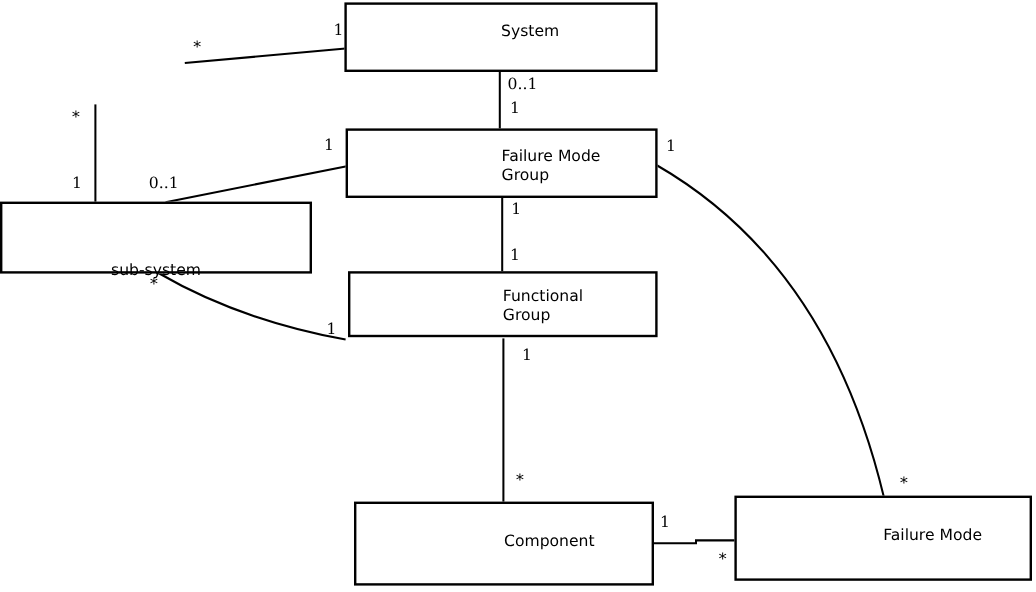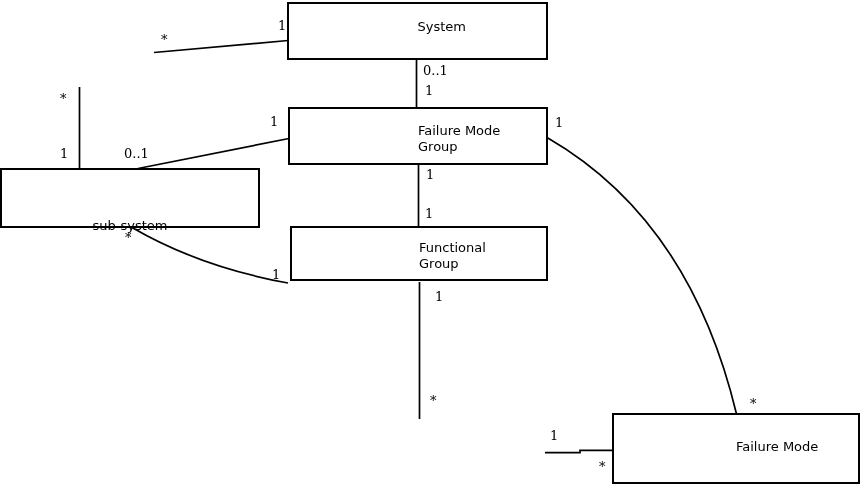--- a/index.html
+++ b/index.html
@@ -122,20 +122,23 @@
 
   <div class="box" id="box-sub-system">
     <div class="lbl centered">sub-system</div>
   </div>
 
   <div class="box" id="box-functional-group">
     <div class="lbl anchor-center">Functional
 Group</div>
   </div>
 
+  <div class="box" id="box-component">
+    <div class="lbl anchor-center">Component</div>
+  </div>
 
   <div class="box" id="box-failure-mode">
     <div class="lbl anchor-center">Failure Mode</div>
   </div>
 
   <div class="mult" id="m-derived-system-star">*</div>
   <div class="mult" id="m-system-left-one">1</div>
   <div class="mult" id="m-system-bottom-zero-one">0..1</div>
   <div class="mult" id="m-fmg-top-one">1</div>
   <div class="mult" id="m-derived-bottom-star">*</div>

